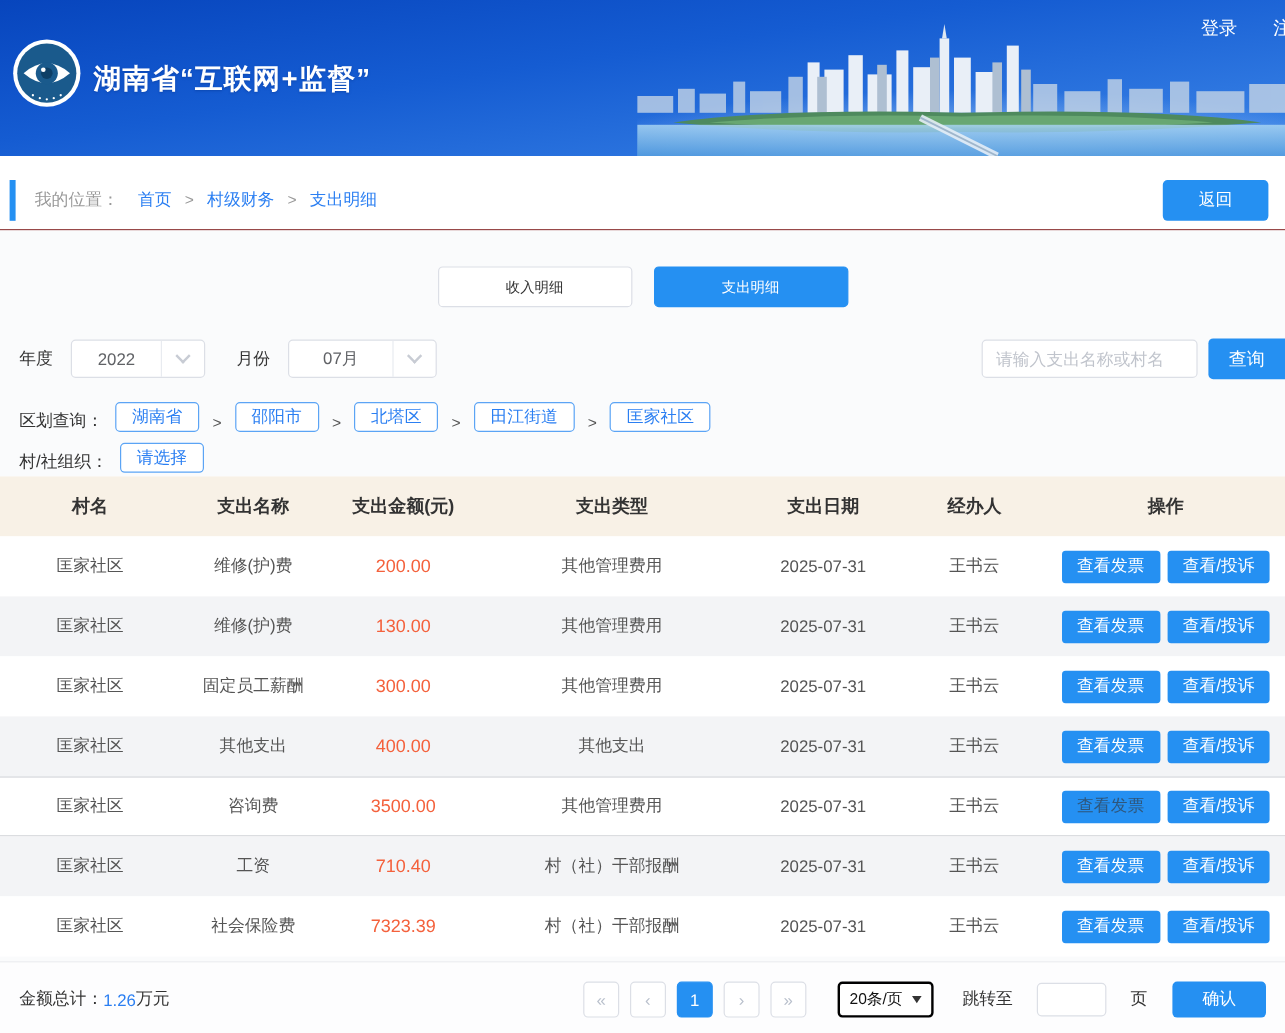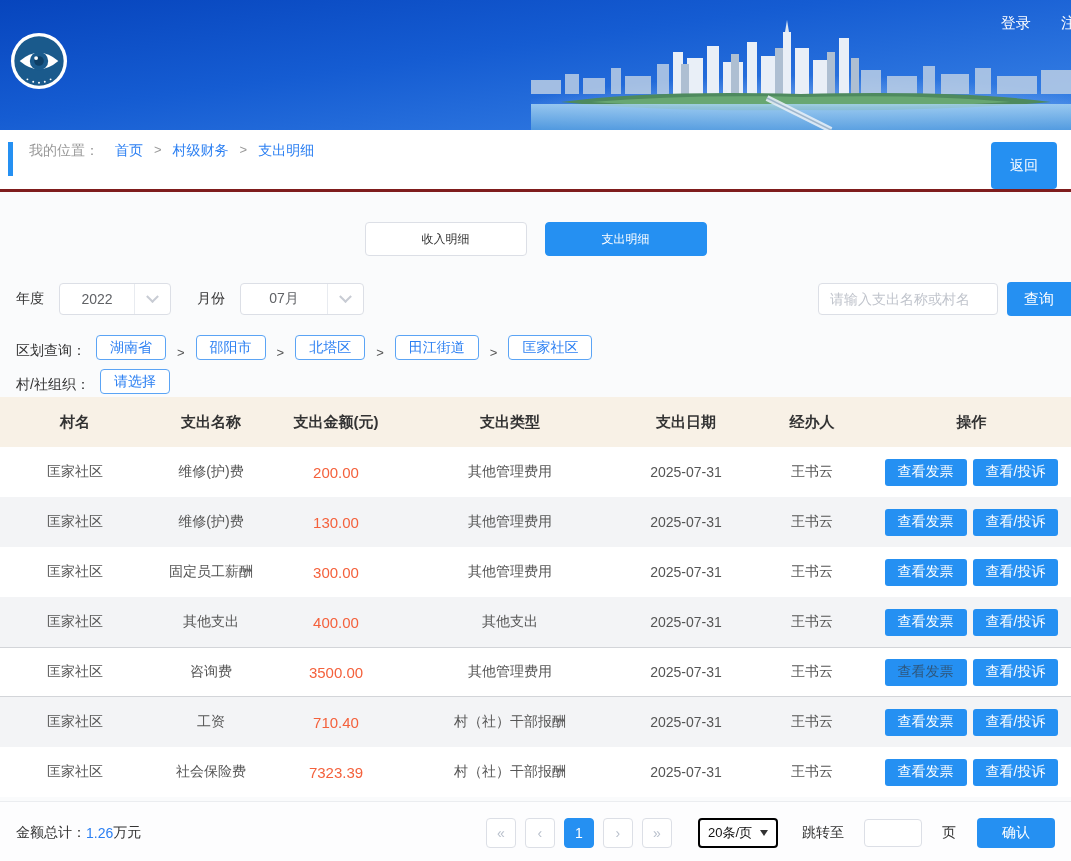--- a/index.html
+++ b/index.html
@@ -11,28 +11,28 @@
   .header { position:relative; height:130px;
     background:linear-gradient(172deg,#0745bd 0%,#155cd2 42%,#3c86e8 100%); overflow:hidden; }
   .skyline { position:absolute; right:0; bottom:0; width:540px; height:112px; }
   .logo { position:absolute; left:10px; top:32px; width:58px; height:58px; }
   .site-title { position:absolute; left:78px; top:50px; font-size:23px; font-weight:bold;
     color:#fff; letter-spacing:1px; text-shadow:0 1px 2px rgba(0,40,120,.35); }
   .top-links { position:absolute; top:14px; right:-20px; color:#fff; font-size:15px; white-space:nowrap; }
   .top-links a { color:#fff; text-decoration:none; margin-left:26px; }
 
   
-  .breadcrumb-bar { display:flex; height:50px; margin-top:12px;
-    padding:0 14px 0 8px; background:#fff; border-bottom:3px solid #7f1d1d; }
+  .breadcrumb-bar { display:flex; align-items:center; height:50px; margin-top:12px;
+    padding:0 14px 0 8px; background:#fff; border-bottom:1px solid #7f1d1d; }
   .accent-bar { width:5px; height:34px; background:var(--accent); margin-right:16px; }
   .crumb-label { color:#999; font-size:14px; margin-right:16px; }
   .crumb-link { color:var(--link); font-size:14px; text-decoration:none; cursor:pointer; }
   .crumb-sep { color:#999; font-size:13px; margin:0 11px; }
   .back-btn { margin-left:auto; background:var(--accent); color:#fff; border:none; cursor:pointer;
-    border-radius:4px; padding:8px 19px; font-size:14px; }
+    border-radius:4px; padding:8px 30px; font-size:14px; }
 
   
   .main { background:#fafbfc; }
   .tabs-row { display:flex; justify-content:center; gap:18px; padding:30px 0 26px; }
   .tab-btn { width:162px; height:34px; font-size:12px; border-radius:4px; cursor:pointer; }
   .tab-income { background:#fff; border:1px solid #dcdfe6; color:#333; }
   .tab-expense { background:var(--accent); border:1px solid var(--accent); color:#fff; }
 
   .filter-row { display:flex; align-items:center; height:44px; padding:0 16px 10px; }
   .f-label { font-size:14px; color:#333; margin-right:15px; }
@@ -168,20 +168,21 @@
       <circle cx="30" cy="30" r="5" fill="#0e3f66"></circle>
       <circle cx="27" cy="27" r="2" fill="#fff"></circle>
       <g fill="#fff">
           <circle cx="18" cy="49" r="1"></circle>
           <circle cx="24" cy="51.5" r="1"></circle>
           <circle cx="30" cy="52.5" r="1"></circle>
           <circle cx="36" cy="51.5" r="1"></circle>
           <circle cx="42" cy="49" r="1"></circle>
         </g>
     </svg>
+    <div class="site-title">湖南省“互联网+监督”</div>
     <div class="top-links">
       <a href="#">登录</a>
       <a href="#">注册</a>
     </div>
   </div>
 
   <div class="breadcrumb-bar">
     <div class="accent-bar"></div>
     <span class="crumb-label">我的位置：</span>
     <a class="crumb-link" href="#">首页</a>

